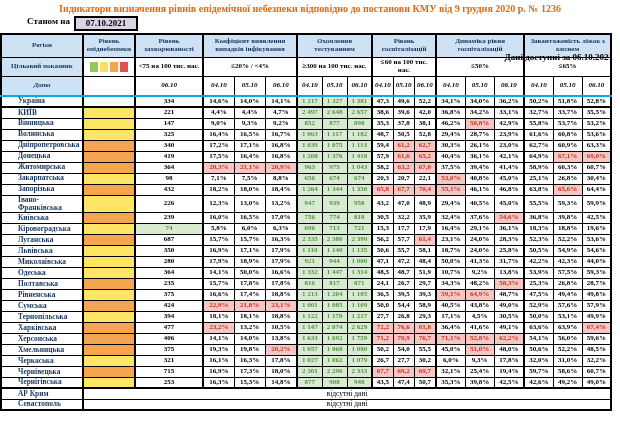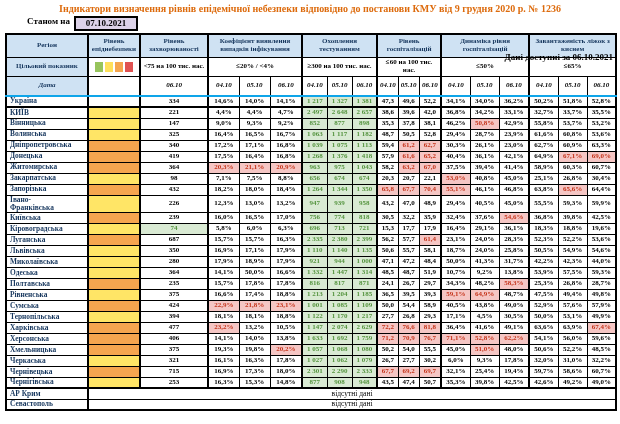--- a/index.html
+++ b/index.html
@@ -14,36 +14,36 @@
   }
   .subrow{ display:flex; margin:2px 5px 1px 5px; height:16px; }
   .asof-label{ font-weight:bold; font-size:9px; margin-left:22px; }
   .asof-box{
     width:64px; height:15px; background:var(--date-box,#dcd2e8); border:2px solid #000;
     font-weight:bold; font-size:9px; text-align:center; line-height:11px; margin-left:4px;
   }
   .spacer{ flex:1; }
   .avail{ font-weight:bold; font-size:9px; margin-right:2px;margin-top:36px; }
   table{
-    border-collapse:collapse; table-layout:fixed; width:610px; margin-left:5px;
+    border-collapse:collapse; table-layout:fixed; width:610px; 
     border:2px solid #000;
   }
   th,td{
     border:1px solid #000; padding:0 1px; text-align:center; font-size:7px;
     line-height:1.1; overflow:hidden;
   }
   .blue{ background:var(--header-bg,#cfe2f3); color:var(--header-text,#17375e); font-weight:bold; }
   tr.cols th{ height:23px; font-size:7px; }
   tr.targets td{ height:19px; font-weight:bold; }
   #date-row td{ height:20px; font-weight:bold; border-bottom:2px solid #0ea5e9;font-style:italic; }
   tbody td{ height:11px; font-weight:bold; }
   tbody tr:first-child td{ border-bottom:2px solid #000; }
   tr.nodata-first td{ border-top:2px solid #000; }
   td.region{
-    text-align:left; padding-left:3px; color:var(--header-text,#17375e);
+    text-align:left; padding-left:16px; color:var(--header-text,#17375e);
     font-weight:bold; font-size:7.4px;
   }
   td.cg{ background:var(--green-bg,#d9ead3); color:var(--green-text,#55943f); }
   td.cr{ background:var(--red-bg,#f5c6c4); color:var(--red-text,#c5341b); }
   td.nodata{ font-weight:normal; font-size:7.5px; }
   .grp{ border-left:2px solid #000; }
   .legend-sq{ display:inline-block; width:8px; height:10px; margin:0 1px; vertical-align:middle; }
 </style>
 </head>
 <body>

